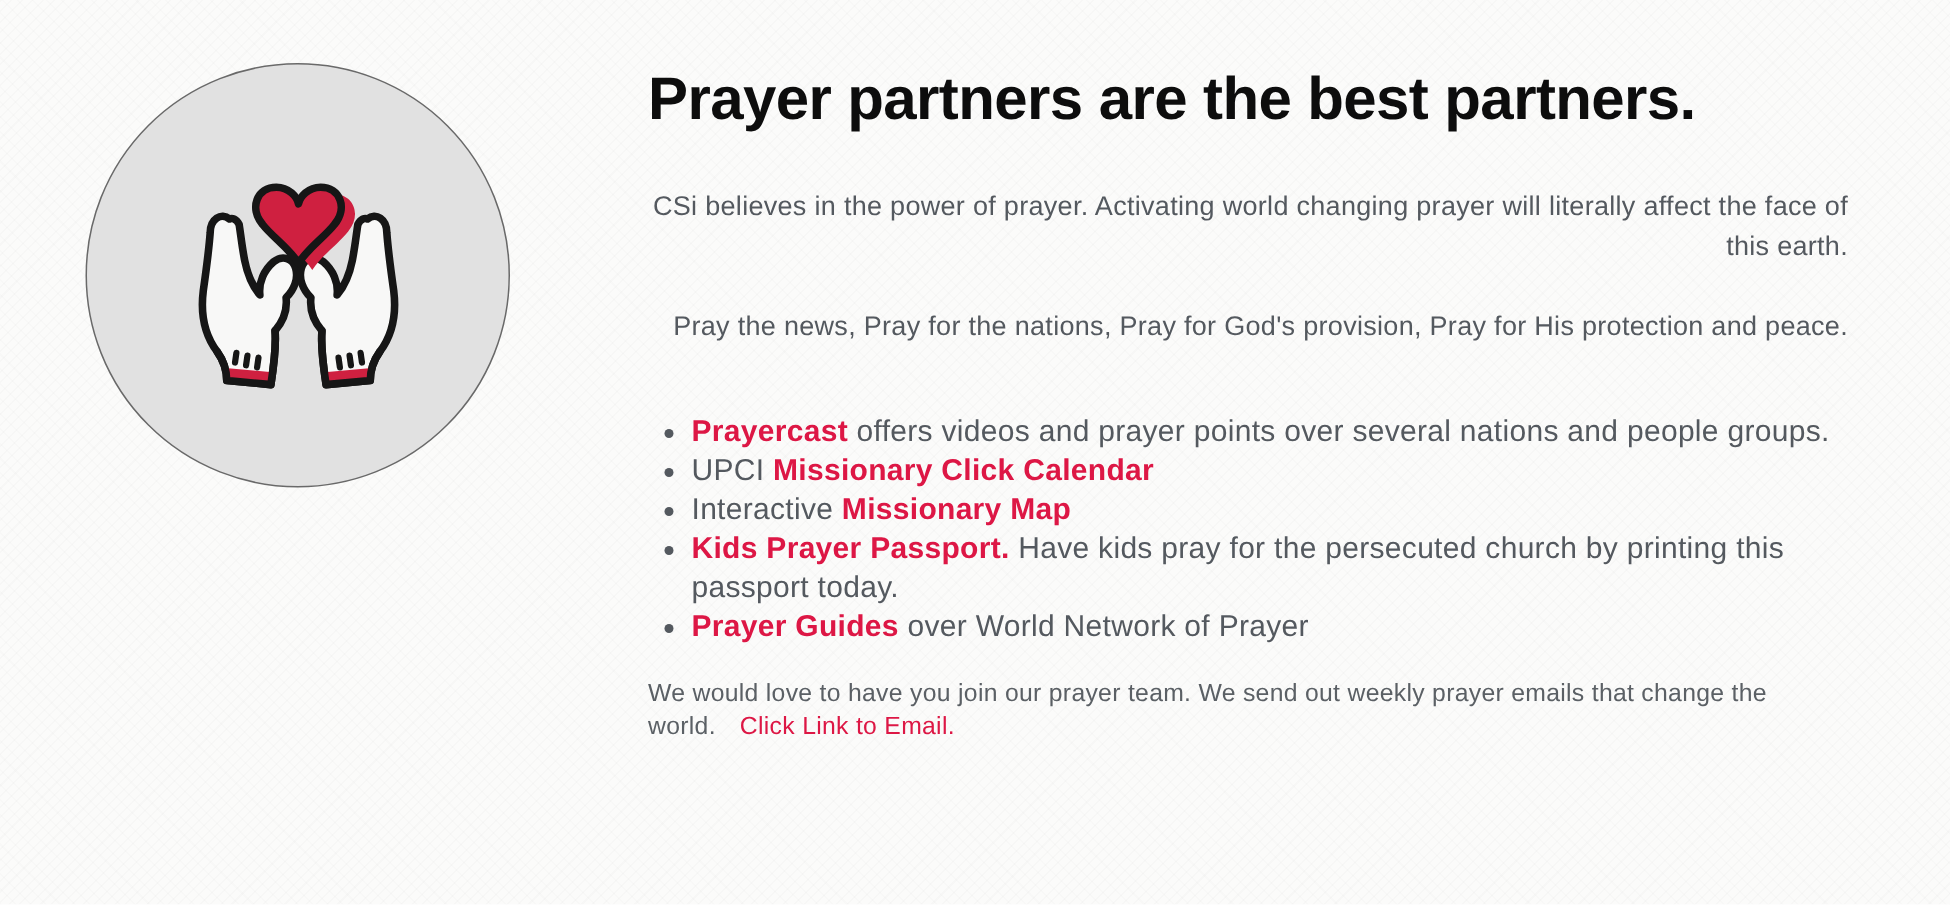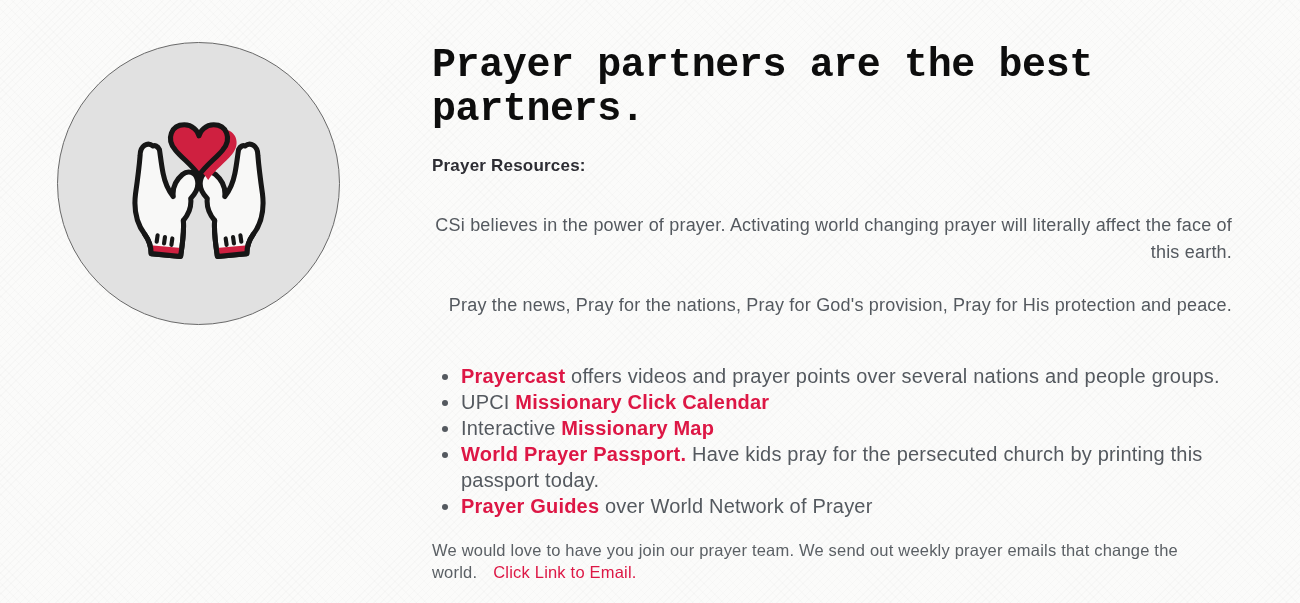--- a/index.html
+++ b/index.html
@@ -29,21 +29,21 @@
   .hand-stroke { fill:none; stroke:var(--icon-outline,#161616); stroke-width:5.5; stroke-linejoin:round; stroke-linecap:round; }
   .cuff        { fill:var(--heart-red,#cf2040); stroke:none; }
   .tick        { stroke:var(--icon-outline,#161616); stroke-width:4.5; stroke-linecap:round; }
   .heart-shadow{ fill:var(--heart-red,#cf2040); }
   .heart-main  { fill:var(--heart-red,#cf2040); stroke:var(--icon-outline,#161616); stroke-width:5.5; stroke-linejoin:round; }
 
   
   .content { position:absolute; left:432px; top:44px; width:800px; }
   .page-title {
     margin:0; font-size:40px; line-height:44px; font-weight:700;
-    letter-spacing:-0.4px; color:var(--heading-color,#0d0d0d);font-family:Liberation Mono, monospace;
+    letter-spacing:-0.4px; color:var(--heading-color,#0d0d0d);
   }
   .subtitle {
     margin:24px 0 0 0; font-size:17px; font-weight:700;
     color:var(--subtitle-color,#2d2d33); letter-spacing:0.2px;
   }
   .para {
     margin:36px 0 0 0; font-size:18px; line-height:27px;
     color:var(--body-color,#54595f); letter-spacing:0.2px;text-align:right;
   }
   .para.second { margin-top:26px; }
@@ -114,29 +114,28 @@
           C 93 61 81 53 74 44 C 64 32 70 17 84 17
           C 93 17 99 24 100 29 C 101 24 107 17 116 17
           C 130 17 136 32 126 44 C 119 53 107 61 100 72 Z"></path>
       </g>
     </svg>
   </div>
 
   <div class="content">
     <h1 class="page-title">Prayer partners are the best partners.</h1>
 
-    <div class="subtitle">Prayer Resources:</div>
 
     <p class="para">CSi believes in the power of prayer. Activating world changing prayer will literally affect the face of this earth.</p>
     <p class="para second">Pray the news, Pray for the nations, Pray for God's provision, Pray for His protection and peace.</p>
 
     <ul class="resource-list">
       <li><span></span><a>Prayercast</a><span> offers videos and prayer points over several nations and people groups.</span></li>
       <li><span>UPCI </span><a>Missionary Click Calendar</a><span></span></li>
       <li><span>Interactive </span><a>Missionary Map</a><span></span></li>
-      <li><span></span><a>World Prayer Passport.</a><span> Have kids pray for the persecuted church by printing this passport today.</span></li>
+      <li><span></span><a>Kids Prayer Passport.</a><span> Have kids pray for the persecuted church by printing this passport today.</span></li>
       <li><span></span><a>Prayer Guides</a><span> over World Network of Prayer</span></li>
     </ul>
 
     <p class="closing"><span>We would love to have you join our prayer team. We send out weekly prayer emails that change the world.</span><a>Click Link to Email.</a></p>
   </div>
 
 </div>
 
 </body></html>

